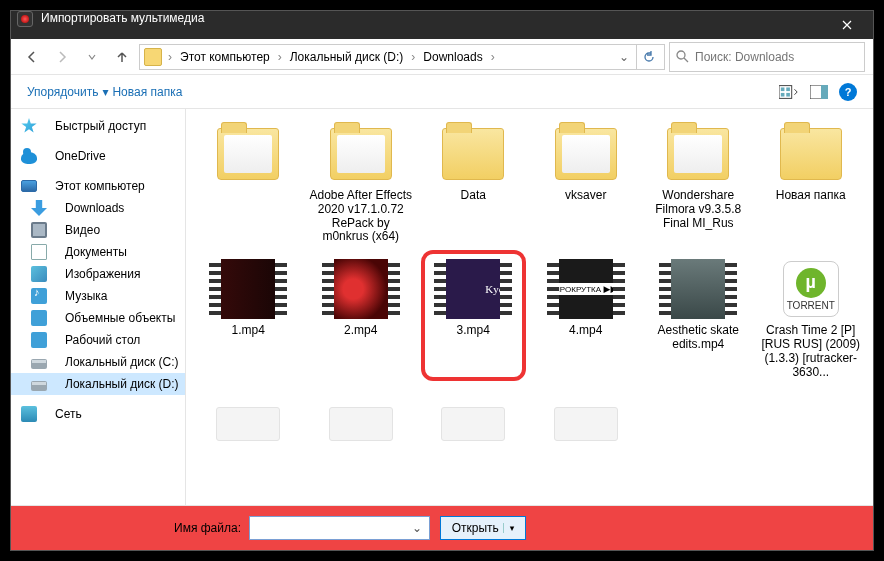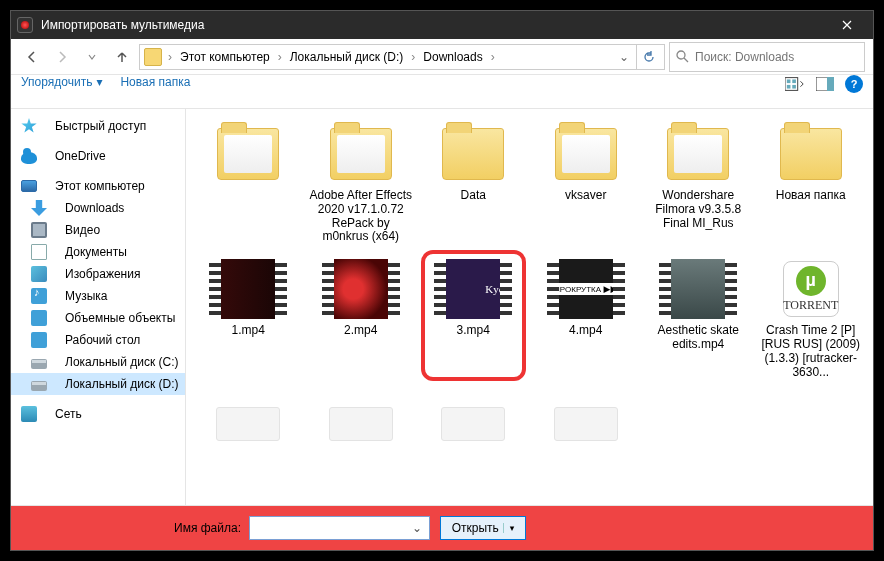--- a/index.html
+++ b/index.html
@@ -1,35 +1,35 @@
 <!DOCTYPE html>
 <html><head>
 <meta charset="utf-8">
 <style>
 * { box-sizing: border-box; margin: 0; padding: 0; font-family: "Segoe UI", Tahoma, sans-serif; font-size: 12px; }
 body { background: #000; padding: 10px; }
 .window { width: 864px; height: 541px; margin: 0 auto; background: #fff; border: 1px solid #555; display: flex; flex-direction: column; }
-.titlebar { background: #2b2b2b; color: #fff; height: 28px; display: flex; align-items: center; padding: 0 6px; }
+.titlebar { background: #2b2b2b; color: #fff; height: 28px; display: flex; align-items: flex-start; padding: 0 6px; }
 .titlebar .icon { width: 16px; height: 16px; background: #333; border: 1px solid #666; border-radius: 3px; margin-right: 8px; display:inline-block; position:relative; }
 .titlebar .icon::after{content:"";position:absolute;left:3px;top:3px;width:8px;height:8px;border-radius:50%;background:radial-gradient(circle,#f55,#a00);}
 .titlebar .title { flex: 1; font-size: 12px; }
 .titlebar .close { width: 40px; height: 28px; display: flex; align-items: center; justify-content: center; cursor: default; }
 .titlebar .close svg { stroke: #fff; }
 .navbar { height: 36px; display: flex; align-items: center; border-bottom: 1px solid #e5e5e5; padding: 4px 8px; gap: 4px; }
 .nav-btn { width: 26px; height: 26px; display: flex; align-items: center; justify-content: center; color: #888; }
 .nav-btn.enabled { color: #333; }
 .addrbar { flex: 1; height: 26px; border: 1px solid #ccc; display: flex; align-items: center; padding: 0 4px; gap: 2px; background: #fff; }
 .addr-icon { width: 18px; height: 18px; background: #f7d774; border: 1px solid #d6b34a; border-radius: 2px; margin-right: 2px; }
 .crumb { padding: 2px 4px; cursor: default; white-space: nowrap; }
 .sep { color: #888; padding: 0 2px; }
 .addr-dd { width: 20px; text-align: center; color: #666; }
 .addr-ref { width: 24px; text-align: center; color: #333; border-left: 1px solid #ccc; height: 100%; display:flex;align-items:center;justify-content:center; }
 .searchbox { width: 196px; height: 30px; border: 1px solid #ccc; display: flex; align-items: center; padding: 0 6px; color: #888; gap: 6px; }
 .searchbox input { border: none; outline: none; flex: 1; font-size: 12px; color: #333; }
-.toolbar { height: 34px; display: flex; align-items: flex-start; padding: 0 10px; gap: 18px; border-bottom: 1px solid #e5e5e5; }
+.toolbar { height: 34px; display: flex; align-items: center; padding: 0 16px; gap: 4px; border-bottom: 1px solid #e5e5e5; }
 .toolbar .org { color: #1a6fb5; display: flex; align-items: center; gap: 4px; }
 .toolbar .newf { color: #1a6fb5; }
 .toolbar .rt { margin-left: auto; display: flex; align-items: center; gap: 10px; }
 .tbicon { width: 20px; height: 16px; display:flex; align-items:center; justify-content:center; }
 .help { width: 18px; height: 18px; border-radius: 50%; background: #0078d7; color: #fff; display: flex; align-items: center; justify-content: center; font-weight: bold; font-size: 11px; }
 .body { flex: 1; display: flex; overflow: hidden; }
 .sidebar { width: 175px; border-right: 1px solid #e5e5e5; padding: 6px 0; overflow: hidden; }
 .sb-item { display: flex; align-items: center; height: 22px; padding: 0 8px 0 20px; gap: 18px; white-space: nowrap; overflow: hidden; }
 .sb-item.sel { background: #cde8ff; }
 .sb-group { padding-left: 10px; }
@@ -60,21 +60,21 @@
 .folder .inner-disc{position:absolute;left:14px;top:10px;width:34px;height:34px;border-radius:50%;background:radial-gradient(circle,#fff 15%,#ccc 16%,#eee 40%,#bbb 70%);}
 .video { width: 88px; height: 60px; background: #222; position: relative; display:flex;align-items:center;justify-content:center;color:#fff;font-size:10px;}
 .video::before, .video::after { content: ""; position: absolute; top: 0; bottom: 0; width: 12px; background: repeating-linear-gradient(#fff 0 4px,#333 4px 8px); }
 .video::before { left: 0; }
 .video::after { right: 0; }
 .item.highlighted { position: relative; }
 .item.highlighted::before { content: ""; position: absolute; top: -4px; left: 2px; right: 2px; bottom: 2px; border: 4px solid #e33; border-radius: 12px; pointer-events: none; }
 .label { font-size: 12px; line-height: 1.15; max-width: 104px; word-wrap: break-word; }
 .torrent { width:56px;height:56px;border-radius:8px;background:#fff;border:1px solid #ccc;display:flex;flex-direction:column;align-items:center;justify-content:center;}
 .torrent .u{width:30px;height:30px;border-radius:50%;background:#6fb52c;color:#fff;display:flex;align-items:center;justify-content:center;font-size:18px;font-weight:bold;}
-.torrent .t{font-size:12px;color:#333;margin-top:2px;font-family:Liberation Serif, serif;}
+.torrent .t{font-size:10px;color:#333;margin-top:2px;}
 .partial { width:64px;height:34px;background:#f4f4f4;border:1px solid #e3e3e3;border-radius:3px;}
 .footer { border-top: 1px solid #e5e5e5; padding: 10px 16px; display: flex; gap: 10px; background: #ef4444; }
 .fn-row { display: flex; align-items: center; gap: 8px; }
 .fn-row label { min-width: 214px; text-align: right; }
 .fn-row .combo { flex: 1; height: 24px; border: 1px solid #7a9fd4; background: #fff; display: flex; align-items: center; padding: 0 4px; }
 .fn-row .combo input { flex: 1; border: none; outline: none; font-size: 12px; }
 .fn-row .combo .dd { width: 16px; text-align: center; color: #555; }
 .btn-row { display: flex; justify-content: flex-end; gap: 4px; padding-right: 2px; }
 .btn { min-width: 86px; height: 24px; border: 1px solid #adadad; background: #e1e1e1; display: flex; align-items: center; justify-content: center; cursor: default; gap:4px; }
 .btn.primary { border: 1px solid #0078d7; background: #e5f1fb; }

